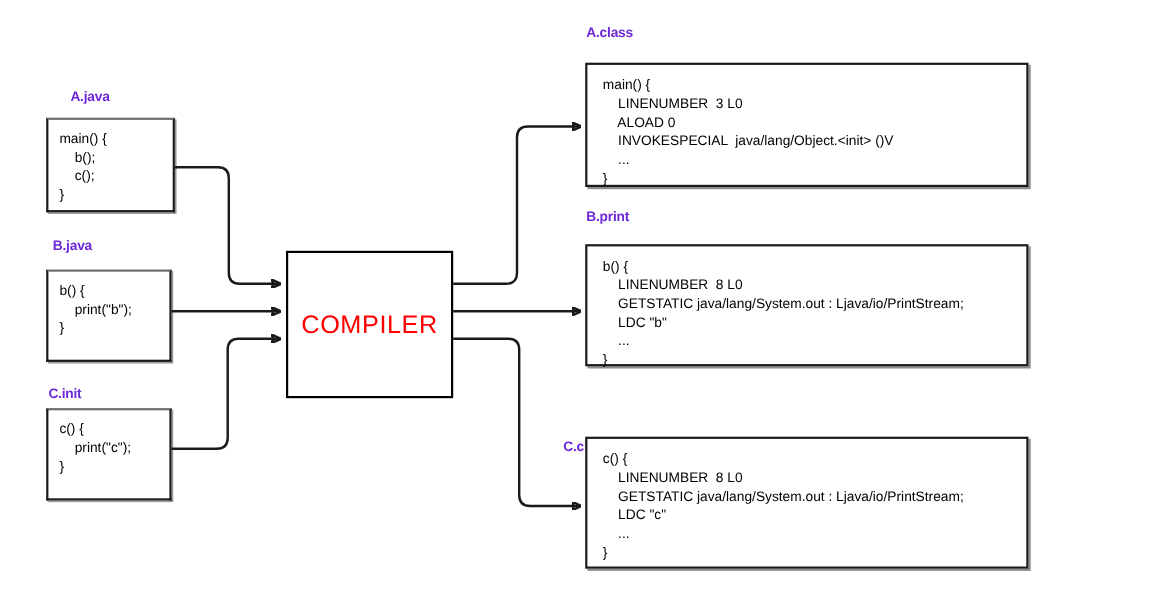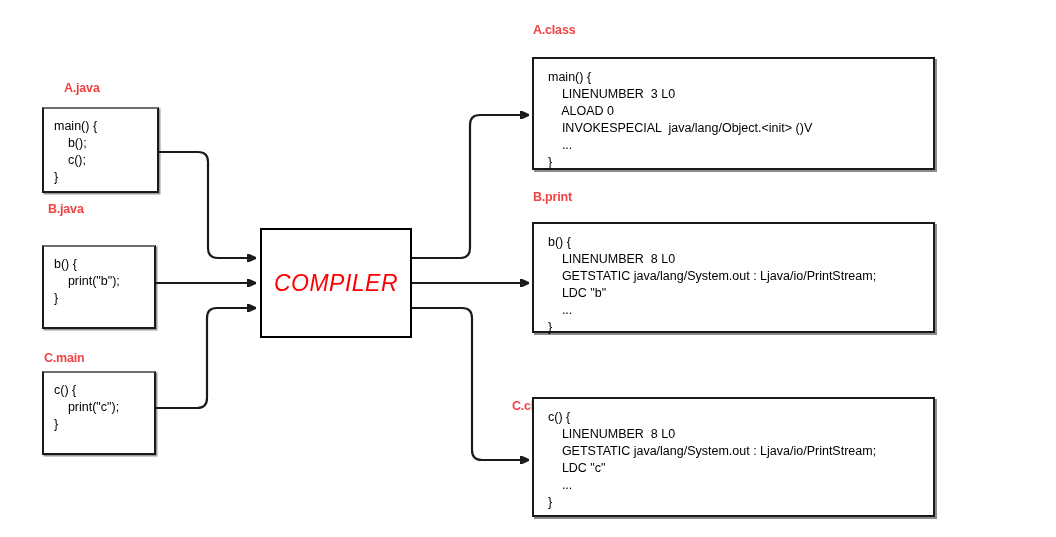--- a/index.html
+++ b/index.html
@@ -12,21 +12,21 @@
     width: 1056px;
     height: 537px;
     background: #ffffff;
     font-family: "Liberation Sans", sans-serif;
     overflow: hidden;
   }
 
   
   .file-label {
     position: absolute;
-    color: #ef4444;
+    color: #6d28d9;
     font-weight: bold;
     font-size: 12.5px;
     letter-spacing: -0.2px;
     white-space: nowrap;
   }
 
   
   .src-box {
     position: absolute;
     box-sizing: border-box;
@@ -103,35 +103,35 @@
 <div id="canvas">
 
   <div class="file-label" style="left:64px; top:81px;">A.java</div>
   <div class="src-box" style="left:42px; top:107px; width:117px; height:86px;">
     <div class="code">main() {
     b();
     c();
 }</div>
   </div>
 
-  <div class="file-label" style="left:48px; top:202px;">B.java</div>
+  <div class="file-label" style="left:48px; top:216px;">B.java</div>
   <div class="src-box" style="left:42px; top:245px; width:114px; height:84px;">
     <div class="code">b() {
     print("b");
 }</div>
   </div>
 
-  <div class="file-label" style="left:44px; top:351px;">C.main</div>
+  <div class="file-label" style="left:44px; top:351px;">C.init</div>
   <div class="src-box" style="left:42px; top:371px; width:114px; height:84px;">
     <div class="code">c() {
     print("c");
 }</div>
   </div>
 
-  <div class="compiler-box" style="left:260px; top:228px; width:152px; height:110px;font-style:italic;">
+  <div class="compiler-box" style="left:260px; top:228px; width:152px; height:134px;">
     <span class="compiler-label">COMPILER</span>
   </div>
 
   <div class="file-label" style="left:533px; top:23px;">A.class</div>
   <div class="class-box" style="left:532px; top:57px; width:403px; height:113px;">
     <div class="code">main() {
     LINENUMBER  3 L0
     ALOAD 0
     INVOKESPECIAL  java/lang/Object.&lt;init&gt; ()V
     ...

